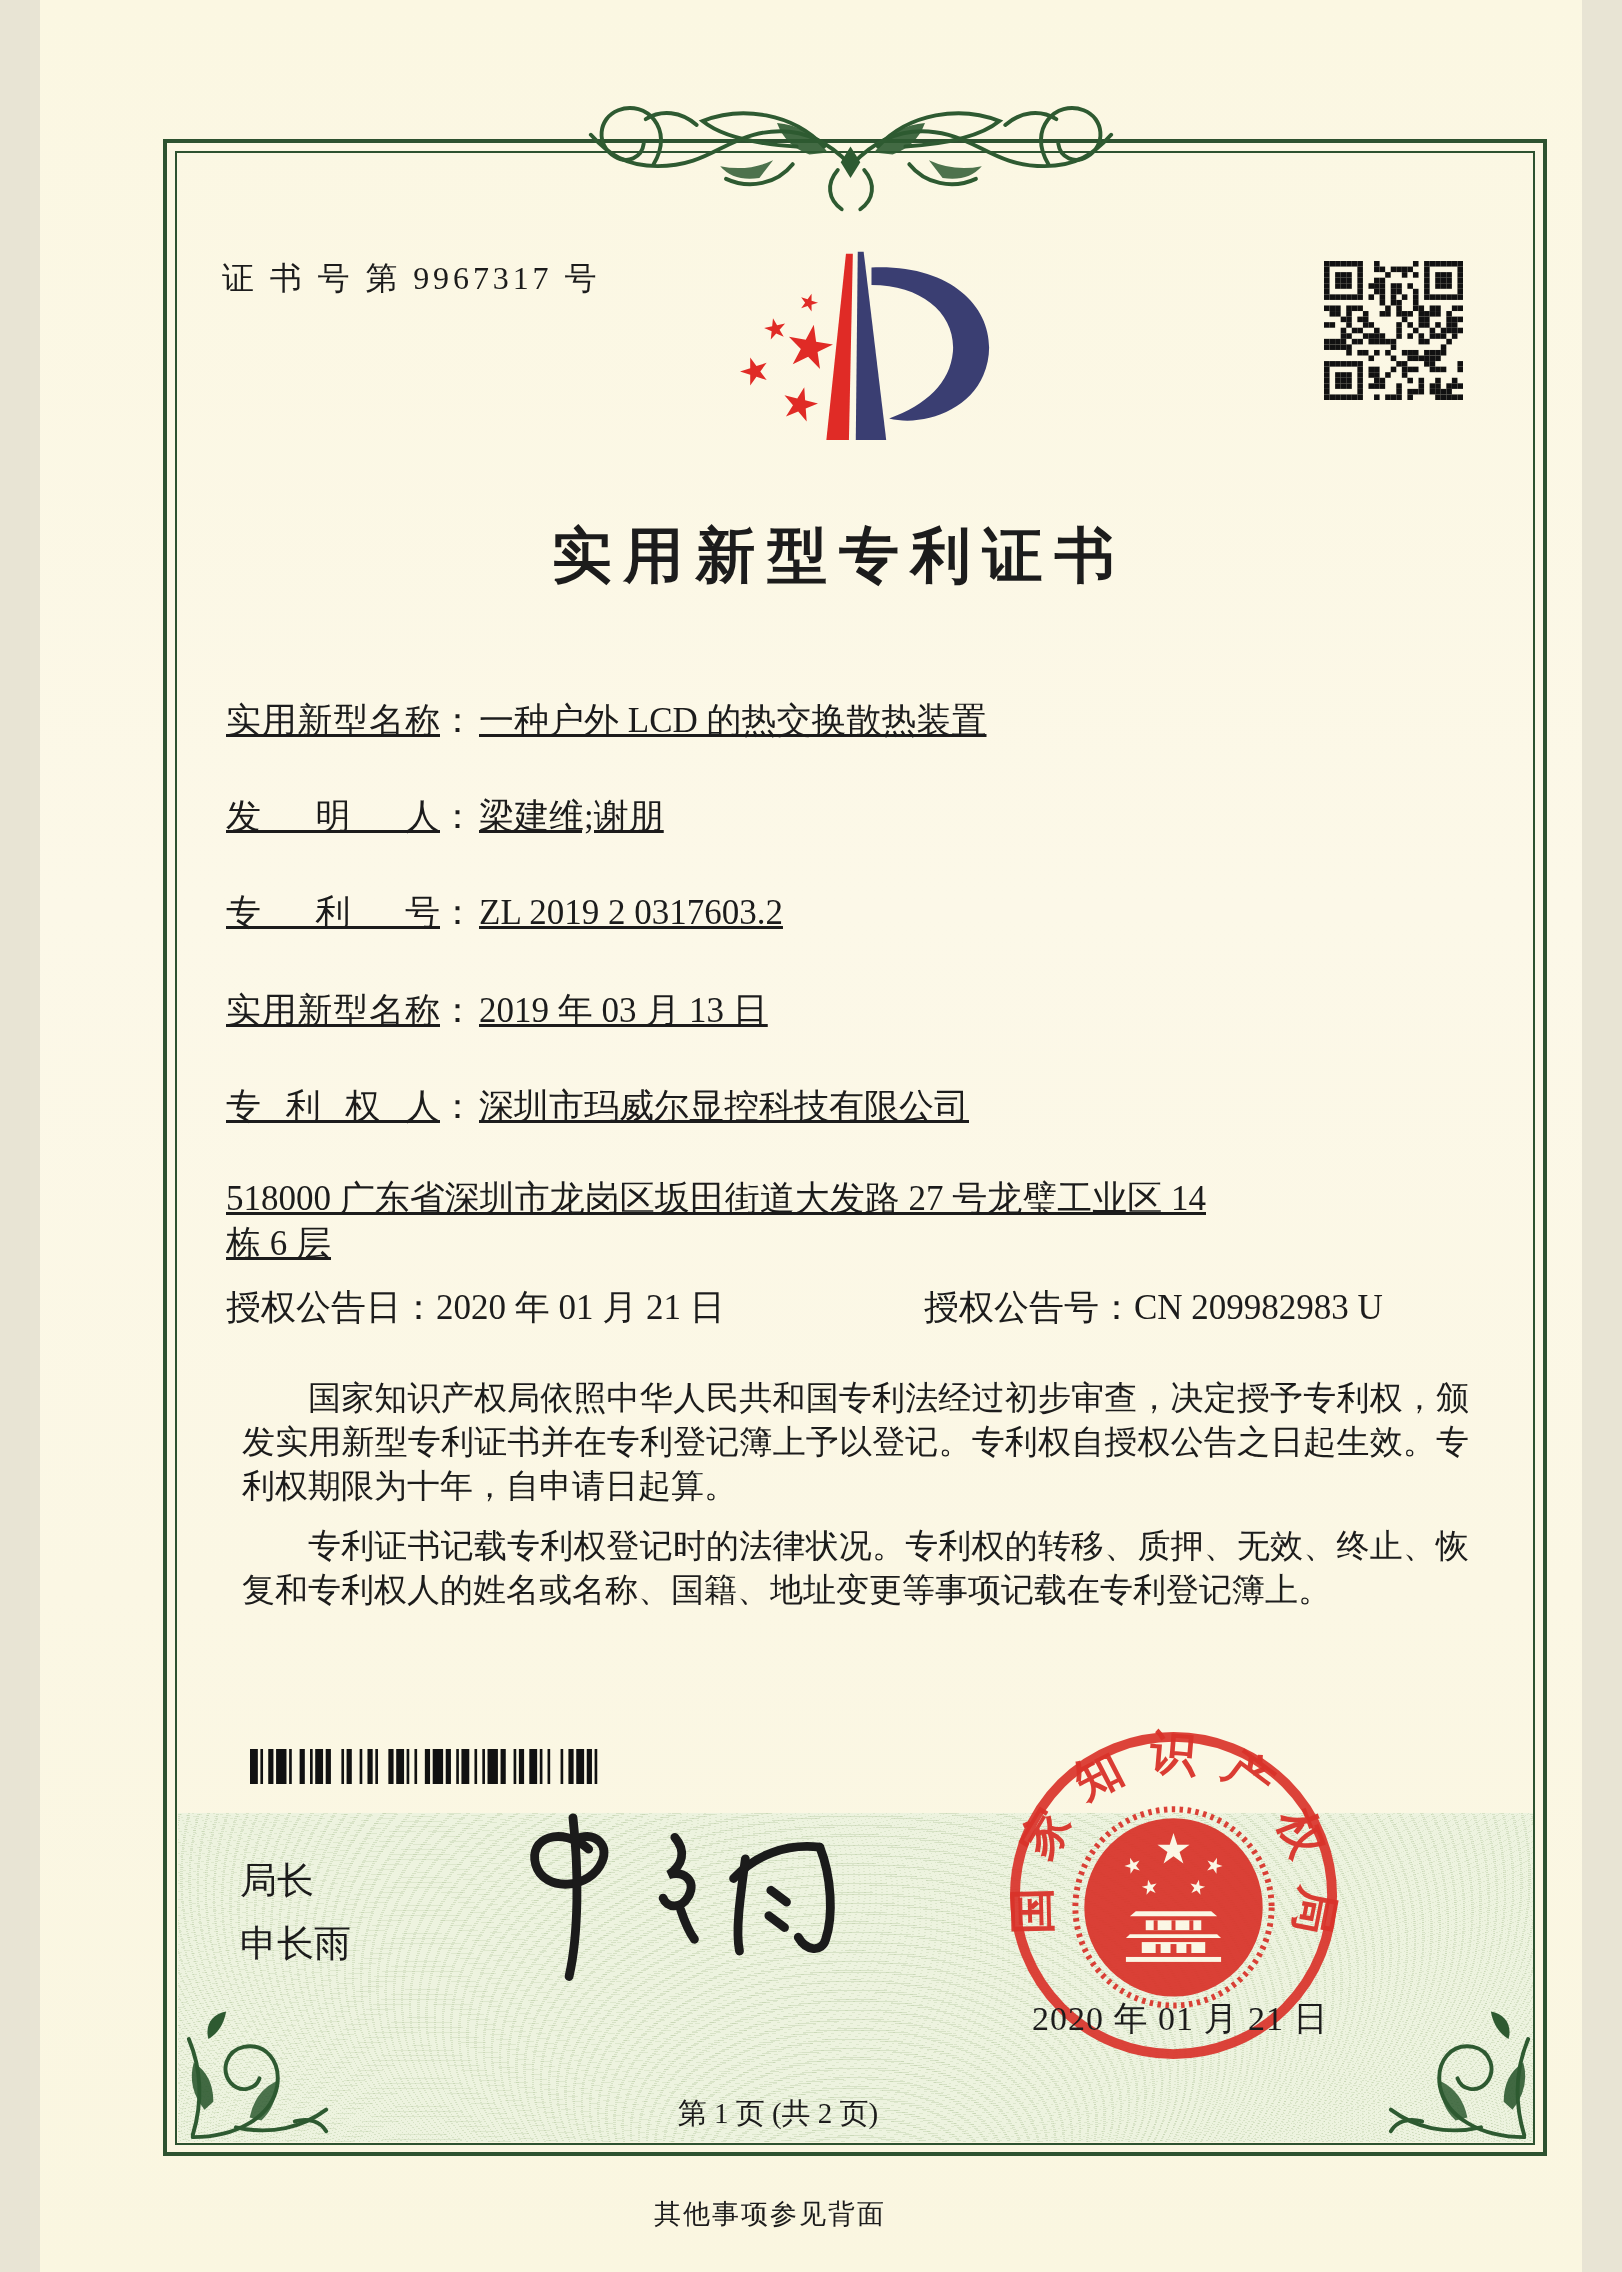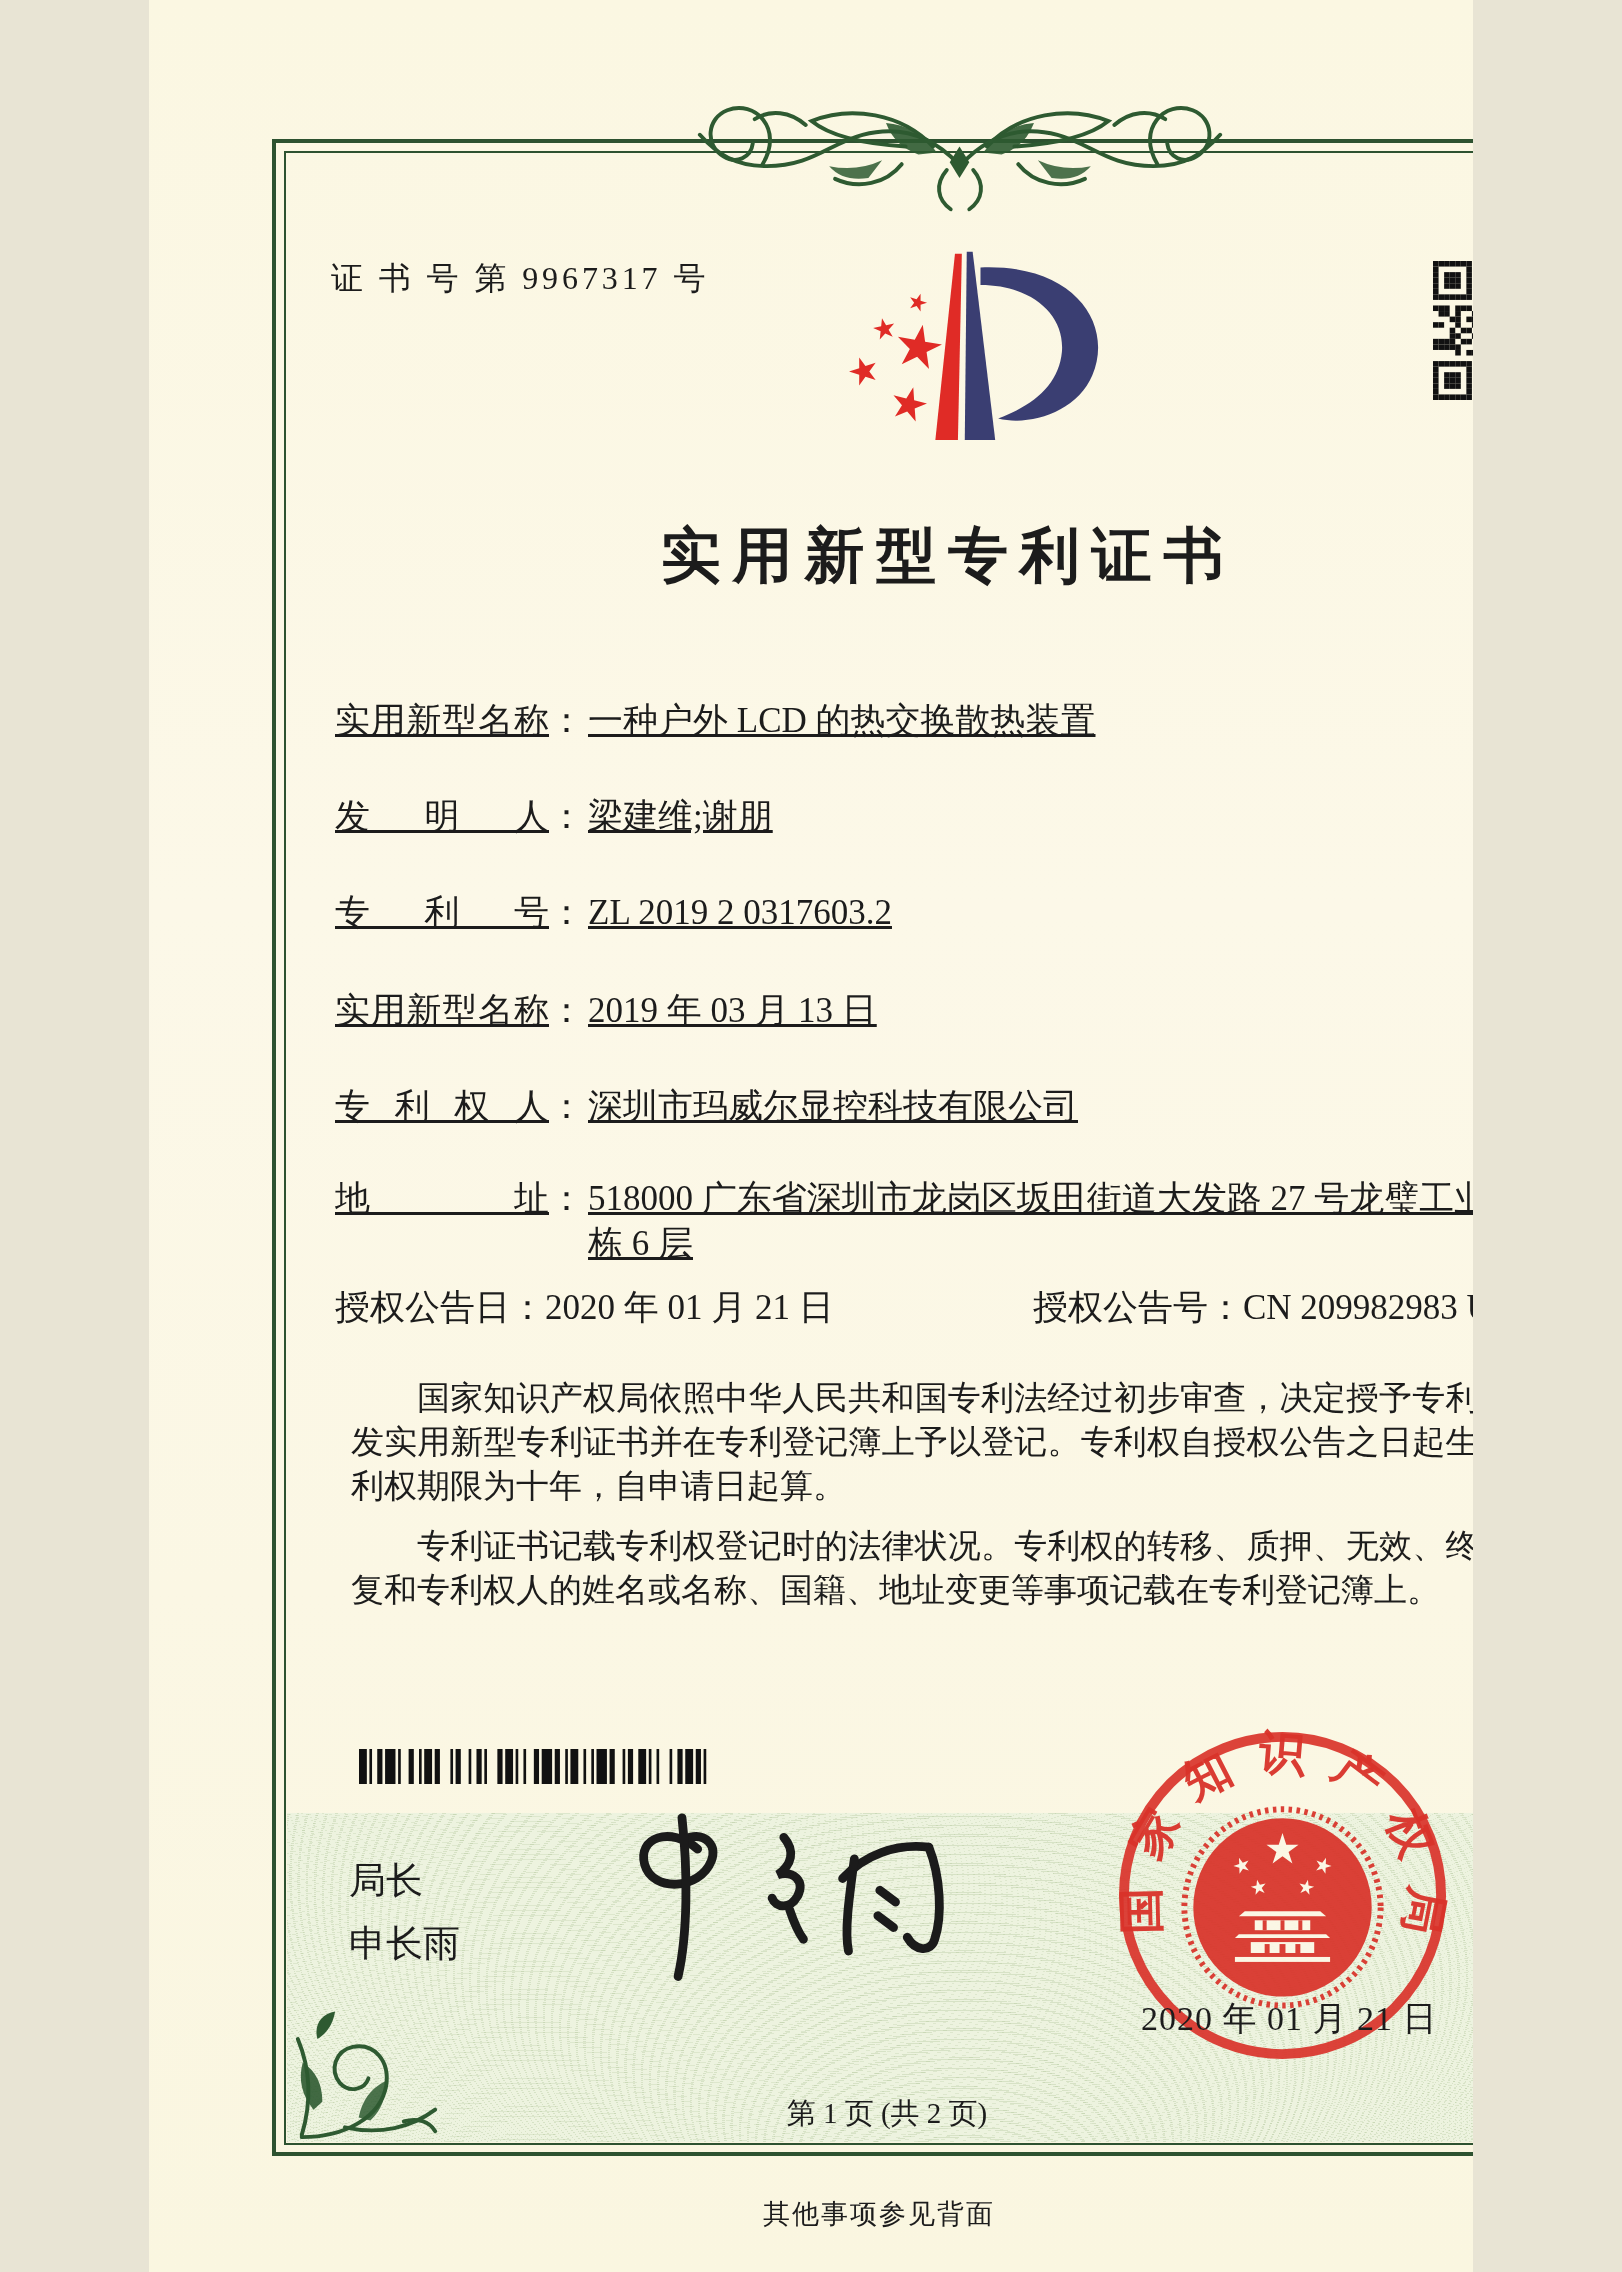--- a/index.html
+++ b/index.html
@@ -1,17 +1,17 @@
 <!DOCTYPE html>
 <html><head>
 <meta charset="utf-8">
 <style>
   html,body{margin:0;padding:0;background:#e8e4d4;}
   .page{
-    position:relative;width:1324px;height:2273px;margin:0 auto;
+    position:relative;width:1542px;height:2273px;margin:0 auto;
     background:#fbf7e5;
     background-image:linear-gradient(180deg,#fbf7e2 0%,#fcf8e8 40%,#faf6e0 100%);
     overflow:hidden;
     font-family:"Liberation Serif","DejaVu Serif",serif;
     color:#1c1c1c;
   }
   .outer-border{position:absolute;left:123px;top:139px;width:1384px;height:2017px;
     border:4.9px solid #2d5230;box-sizing:border-box;}
   .inner-border{position:absolute;left:135px;top:151px;width:1360px;height:1994px;
     border:2px solid #2d5230;box-sizing:border-box;}
@@ -432,21 +432,20 @@
   </div>
   <div class="frow" style="top:988px">
     <span class="flabel"><i class="jt" style="font-style:normal">实用新型名称</i><i style="font-style:normal">：</i></span>
     <span class="fvalue">2019 年 03 月 13 日</span>
   </div>
   <div class="frow" style="top:1084px">
     <span class="flabel"><i class="jt" style="font-style:normal">专利权人</i><i style="font-style:normal">：</i></span>
     <span class="fvalue">深圳市玛威尔显控科技有限公司</span>
   </div>
   <div class="frow" style="top:1176px">
-    <span class="flabel"><i class="jt" style="font-style:normal">地址</i><i style="font-style:normal">：</i></span>
     <span class="fvalue" style="max-width:985px">518000 广东省深圳市龙岗区坂田街道大发路 27 号龙璧工业区 14 栋 6 层</span>
   </div>
 
   <div class="grant-pair" style="left:186px;top:1272px">
     <span>授权公告日：</span><span>2020 年 01 月 21 日</span>
   </div>
   <div class="grant-pair" style="left:884px;top:1272px">
     <span>授权公告号：</span><span>CN 209982983 U</span>
   </div>
 

